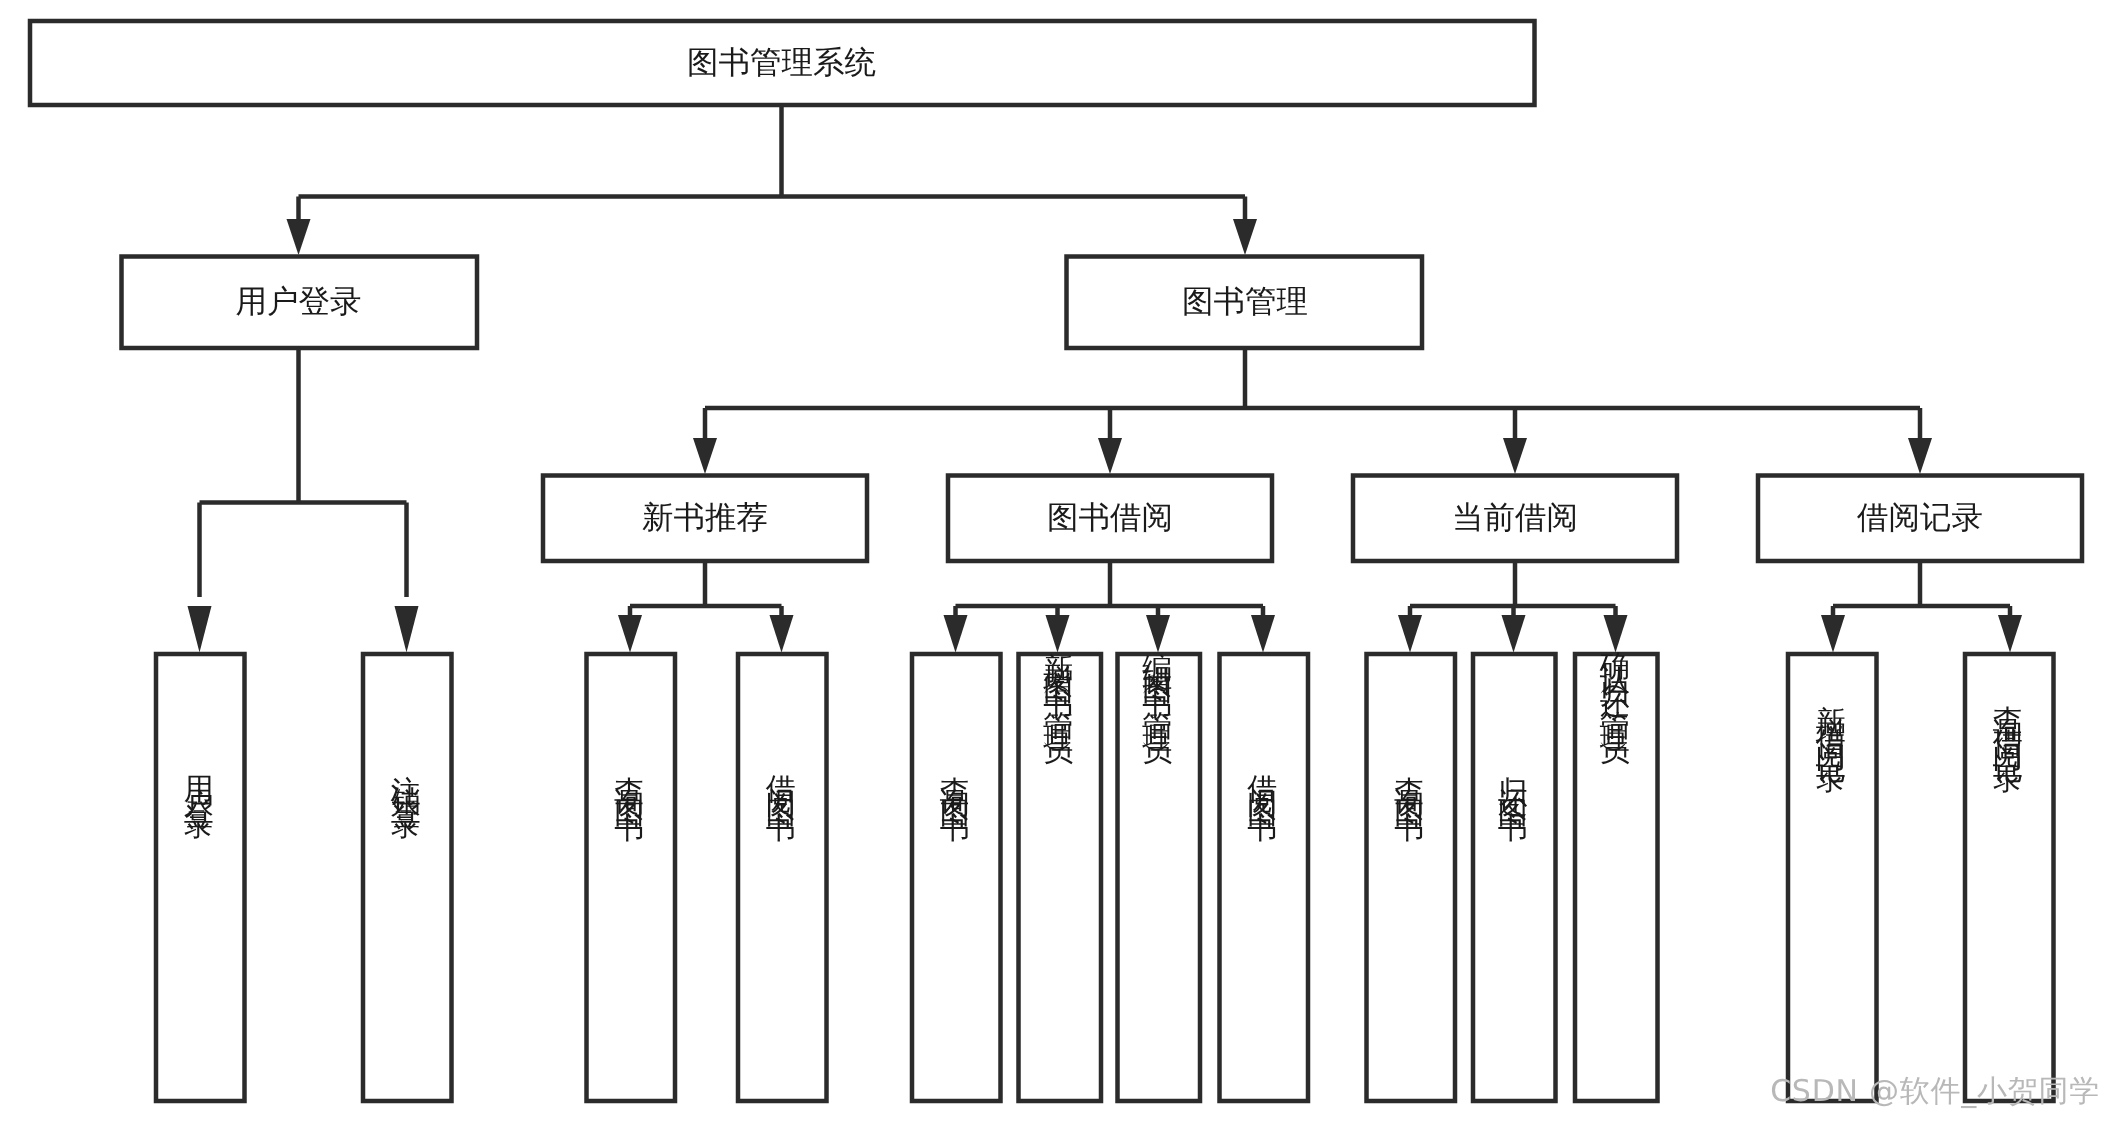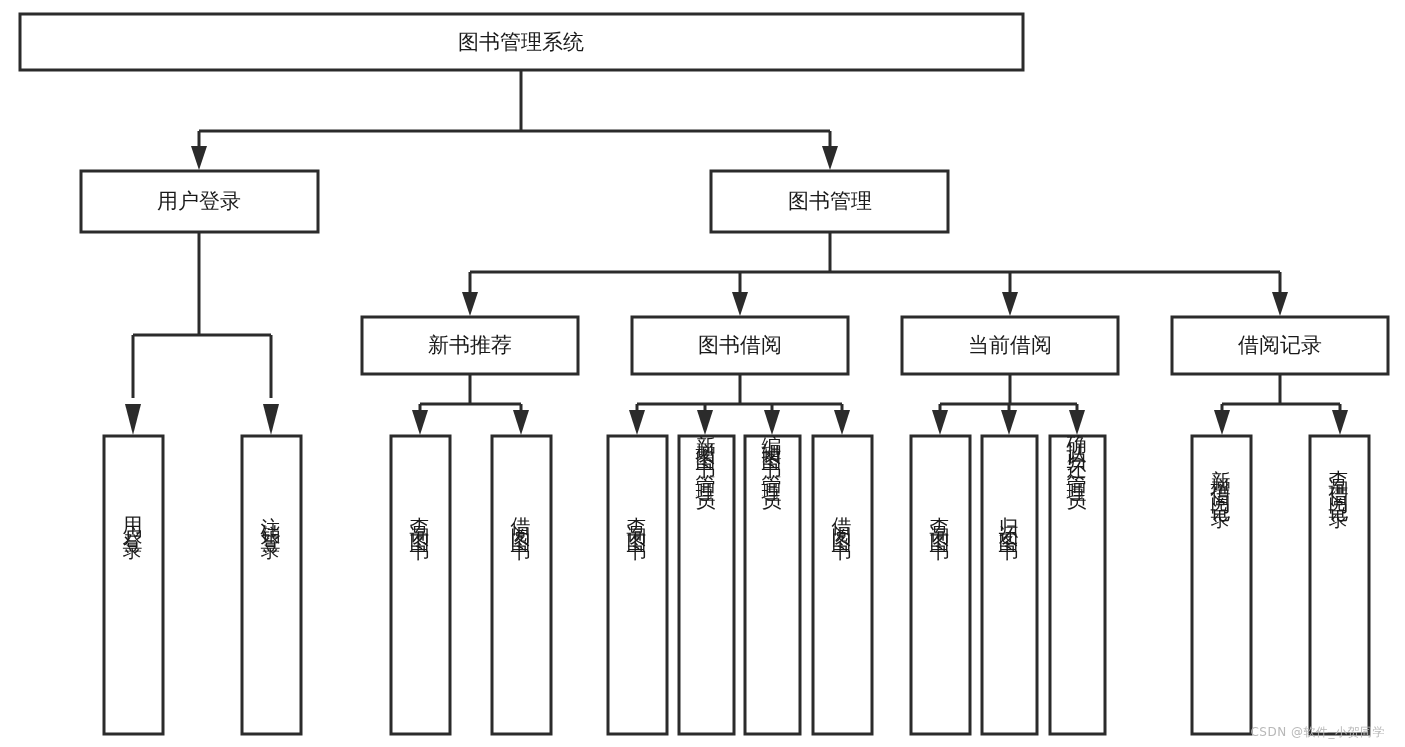--- a/index.html
+++ b/index.html
@@ -46,24 +46,24 @@
     stroke-width: 3;
     fill: none;
     stroke-linecap: butt;
   }
   .arrow-head {
     fill: #2b2b2b;
     stroke: none;
   }
   .watermark {
     position: absolute;
-    right: 20px;
+    right: 5px;
     bottom: 6px;
     font-family: "DejaVu Sans", "Liberation Sans", sans-serif;
-    font-size: 12px;
+    font-size: 20px;
     color: #b8b8b8;
     white-space: nowrap;
     letter-spacing: 0.5px;
   }
 </style>
 </head>
 <body>
 
 <svg id="diagram" viewBox="0 0 1405 747" xmlns="http://www.w3.org/2000/svg">
 

